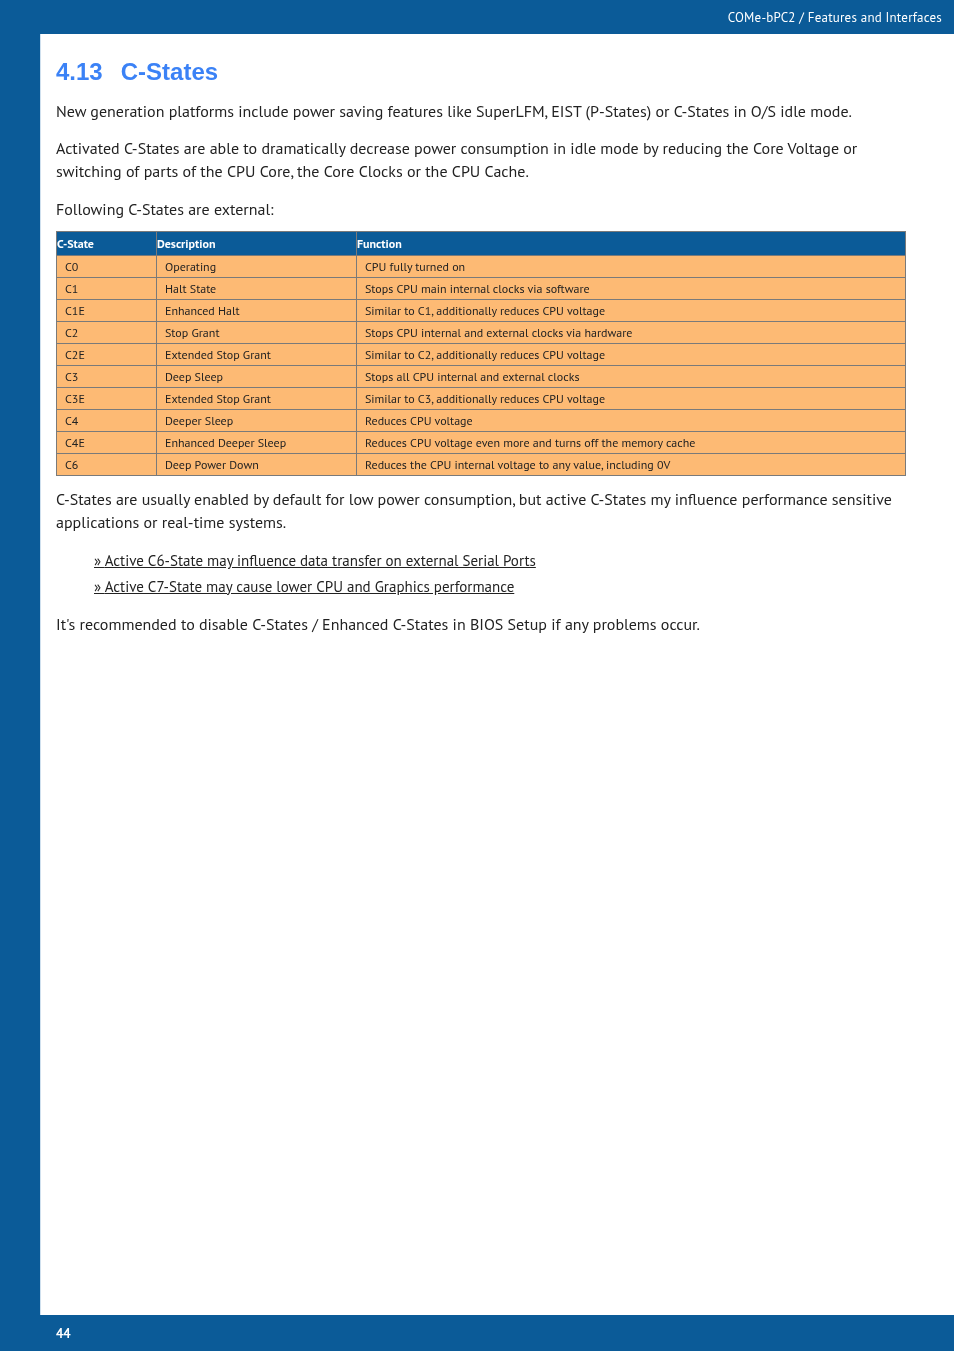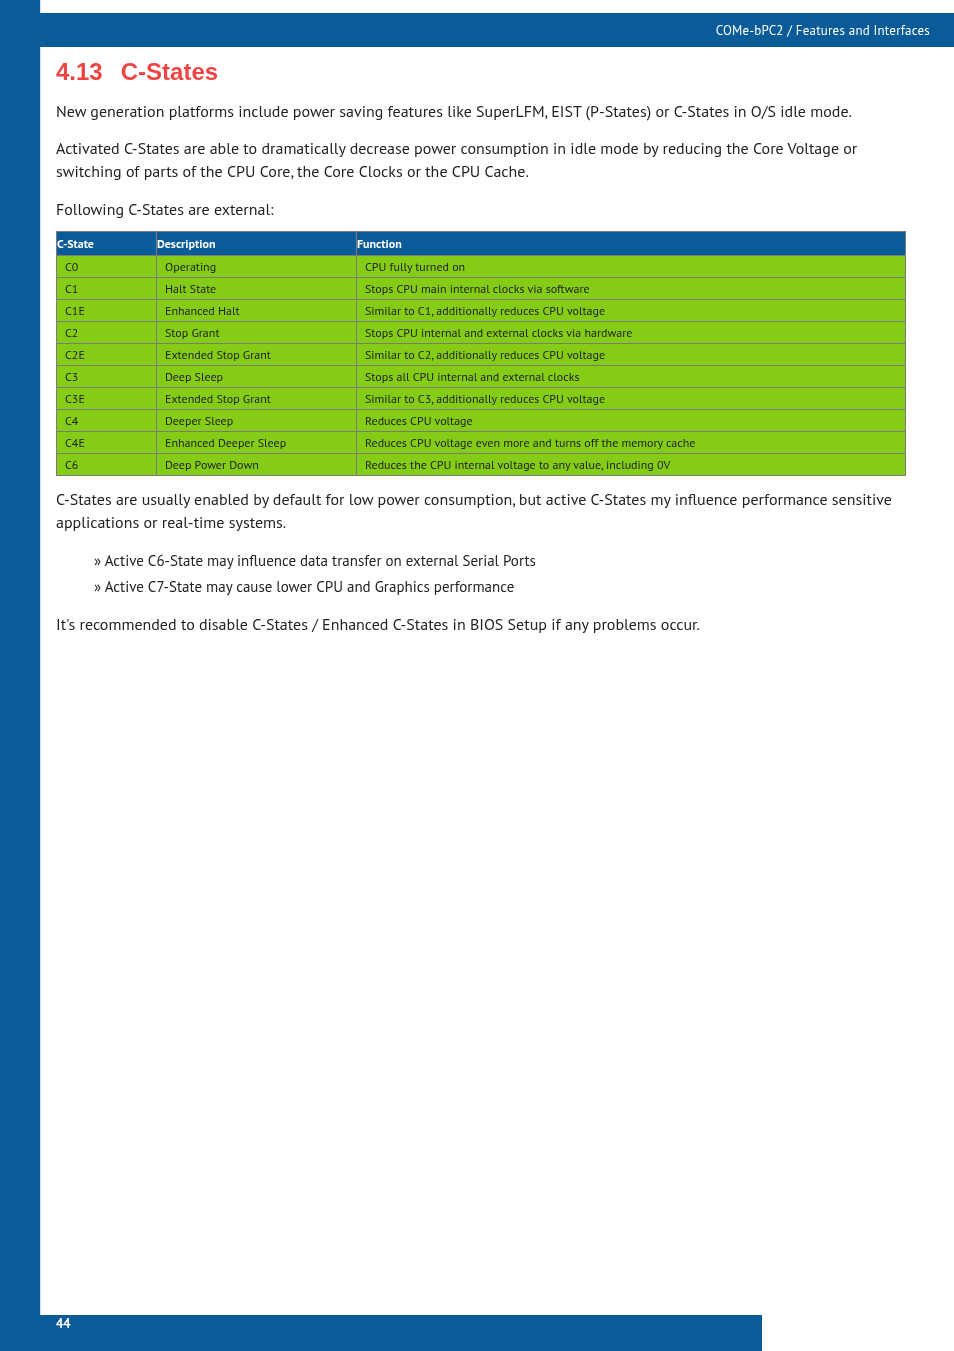--- a/index.html
+++ b/index.html
@@ -1,35 +1,35 @@
 <!DOCTYPE html>
 <html><head>
 <meta charset="utf-8">
 <style>
   * { margin: 0; padding: 0; box-sizing: border-box; }
   html, body { width: 954px; height: 1351px; font-family: "Segoe UI", "PT Sans", Arial, sans-serif; background: #fff; color: #222; }
   .page { position: relative; width: 954px; height: 1351px; }
   .side-strip { position: absolute; left: 0; top: 0; width: 40px; height: 1351px; background: #0b5b98; }
   .side-strip::after { content: ""; position: absolute; left: 40px; top: 0; width: 1px; height: 1351px; background: #cfe0ee; }
-  .header-bar { position: absolute; left: 40px; top: 13px; right: 0; height: 34px; background: #0b5b98; display: flex; align-items: center; justify-content: flex-end; padding-right: 24px; }
+  .header-bar { position: absolute; left: 40px; top: 0; right: 0; height: 34px; background: #0b5b98; display: flex; align-items: center; justify-content: flex-end; padding-right: 12px; }
   .header-bar span { color: #fff; font-size: 13px; letter-spacing: 0.2px; }
   .content { position: absolute; left: 56px; right: 48px; top: 58px; }
-  h2.section { color: #ef4444; font-weight: 700; font-size: 24px; margin-bottom: 14px; font-family: Arial, sans-serif; }
+  h2.section { color: #3b82f6; font-weight: 700; font-size: 24px; margin-bottom: 14px; font-family: Arial, sans-serif; }
   h2.section .num { margin-right: 18px; }
   p.body { font-size: 16px; line-height: 1.45; margin-bottom: 14px; color: #222; }
   p.tight { margin-bottom: 10px; }
   table.cstates { width: 100%; border-collapse: collapse; font-size: 12px; margin-top: 4px; margin-bottom: 12px; }
   table.cstates th { background: #0b5b98; color: #fff; text-align: left; font-weight: 700; padding: 4px 0; border: 1px solid #7a7a7a; font-size: 12px; }
-  table.cstates td { background: #84cc16; padding: 3px 8px; border: 1px solid #7a7a7a; color: #222; }
+  table.cstates td { background: #fdba74; padding: 3px 8px; border: 1px solid #7a7a7a; color: #222; }
   table.cstates col.c1 { width: 100px; }
   table.cstates col.c2 { width: 200px; }
-  ul.bullets { margin: 8px 0 14px 38px; }
+  ul.bullets { margin: 8px 0 14px 38px; text-decoration: underline; }
   ul.bullets li { list-style: none; font-size: 15px; line-height: 1.7; }
   ul.bullets li::before { content: "» "; }
-  .footer { position: absolute; left: 0; bottom: 0; width: 762px; height: 36px; background: #0b5b98; display: flex; }
+  .footer { position: absolute; left: 0; bottom: 0; width: 954px; height: 36px; background: #0b5b98; display: flex; align-items: center; }
   .footer .pnum { color: #fff; font-size: 13px; margin-left: 56px; font-weight: 600; }
 </style>
 </head>
 <body>
 
 <div class="page">
   <div class="side-strip"></div>
   <div class="header-bar">
     <span>COMe-bPC2 / Features and Interfaces</span>
   </div>

